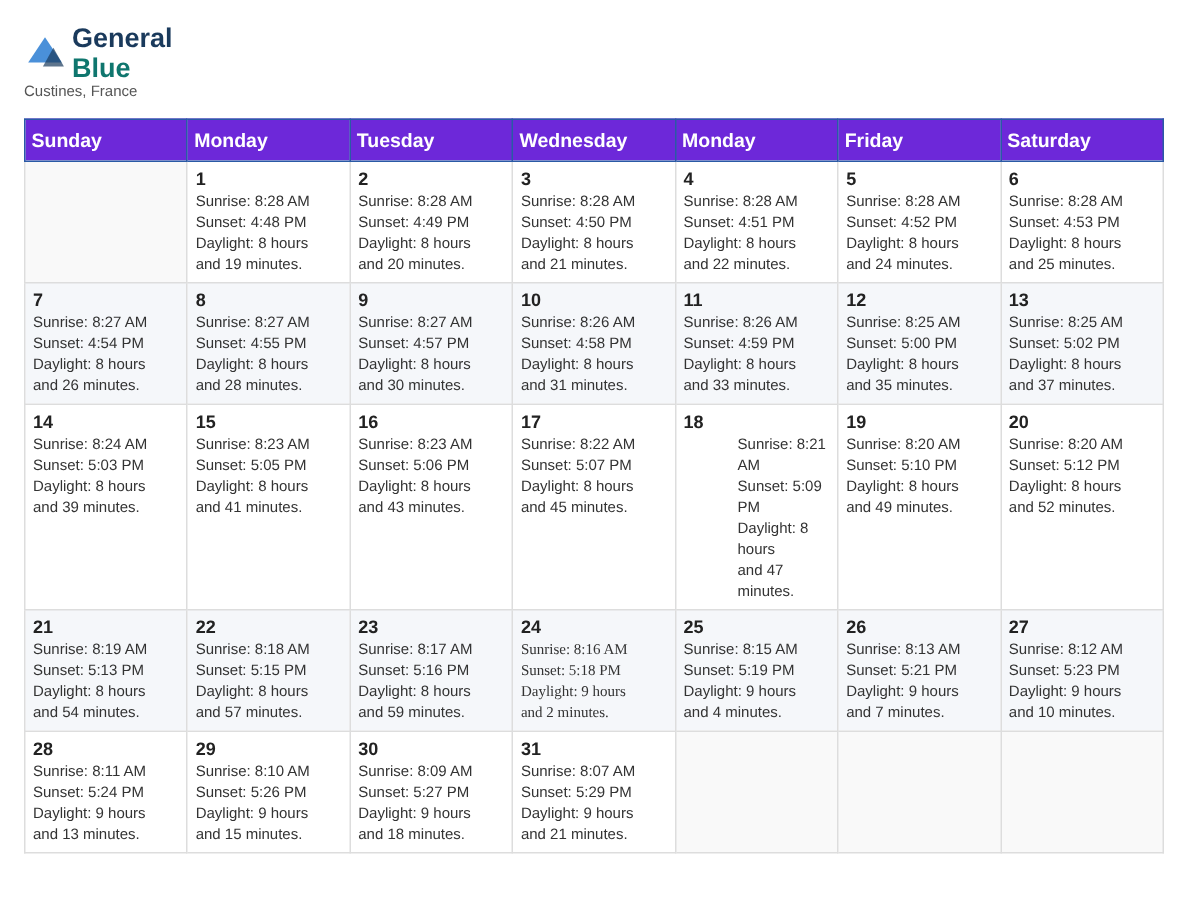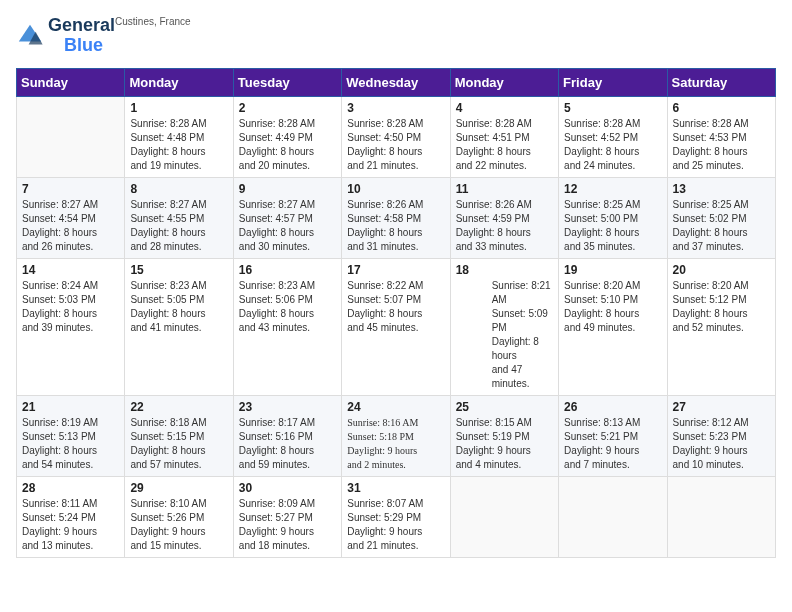--- a/index.html
+++ b/index.html
@@ -5,38 +5,38 @@
     * { box-sizing: border-box; margin: 0; padding: 0; }
     body {
       font-family: Arial, sans-serif;
       background: #fff;
       width: 792px;
       min-height: 612px;
       padding: 16px;
     }
     .header {
       display: flex;
-      justify-content: flex-start;
+      justify-content: flex-end;
       align-items: flex-start;
       margin-bottom: 12px;
+      flex-direction: column;
     }
     .logo {
       display: flex;
       align-items: center;
       gap: 4px;
     }
     .logo-text {
       font-size: 18px;
       font-weight: bold;
       color: #1a3a5c;
       line-height: 1.1;
     }
     .logo-text span {
-      color: #3b82f6;
-      margin-left: 16px;
+      color: #0f766e;
     }
     .logo-icon {
       width: 28px;
       height: 28px;
     }
     .title-block {
       text-align: right;
     }
     .month-title {
       font-size: 32px;
@@ -46,21 +46,21 @@
     .location {
       font-size: 10px;
       color: #555;
     }
     .calendar {
       width: 100%;
       border-collapse: collapse;
       font-size: 11px;
     }
     .calendar th {
-      background-color: #4c1d95;
+      background-color: #6d28d9;
       color: #fff;
       padding: 6px 4px;
       text-align: left;
       font-size: 13px;
       font-weight: bold;
       border: 1px solid #2a5aa5;
     }
     .calendar td {
       vertical-align: top;
       padding: 4px 5px;

